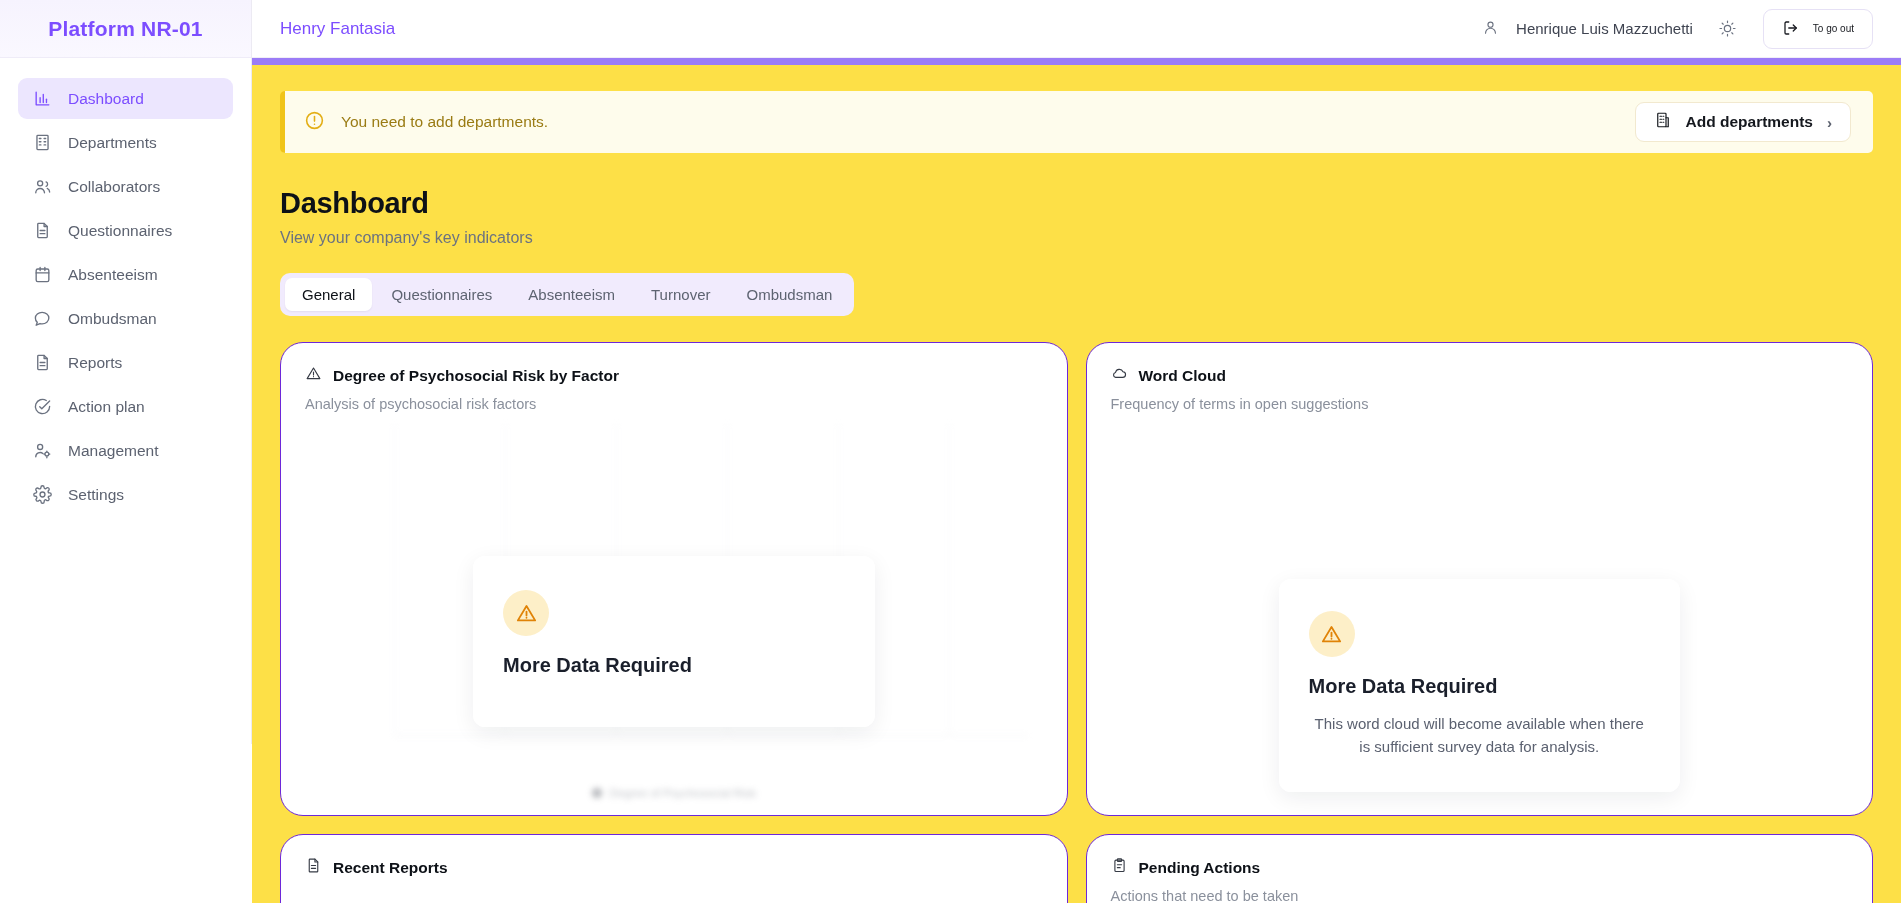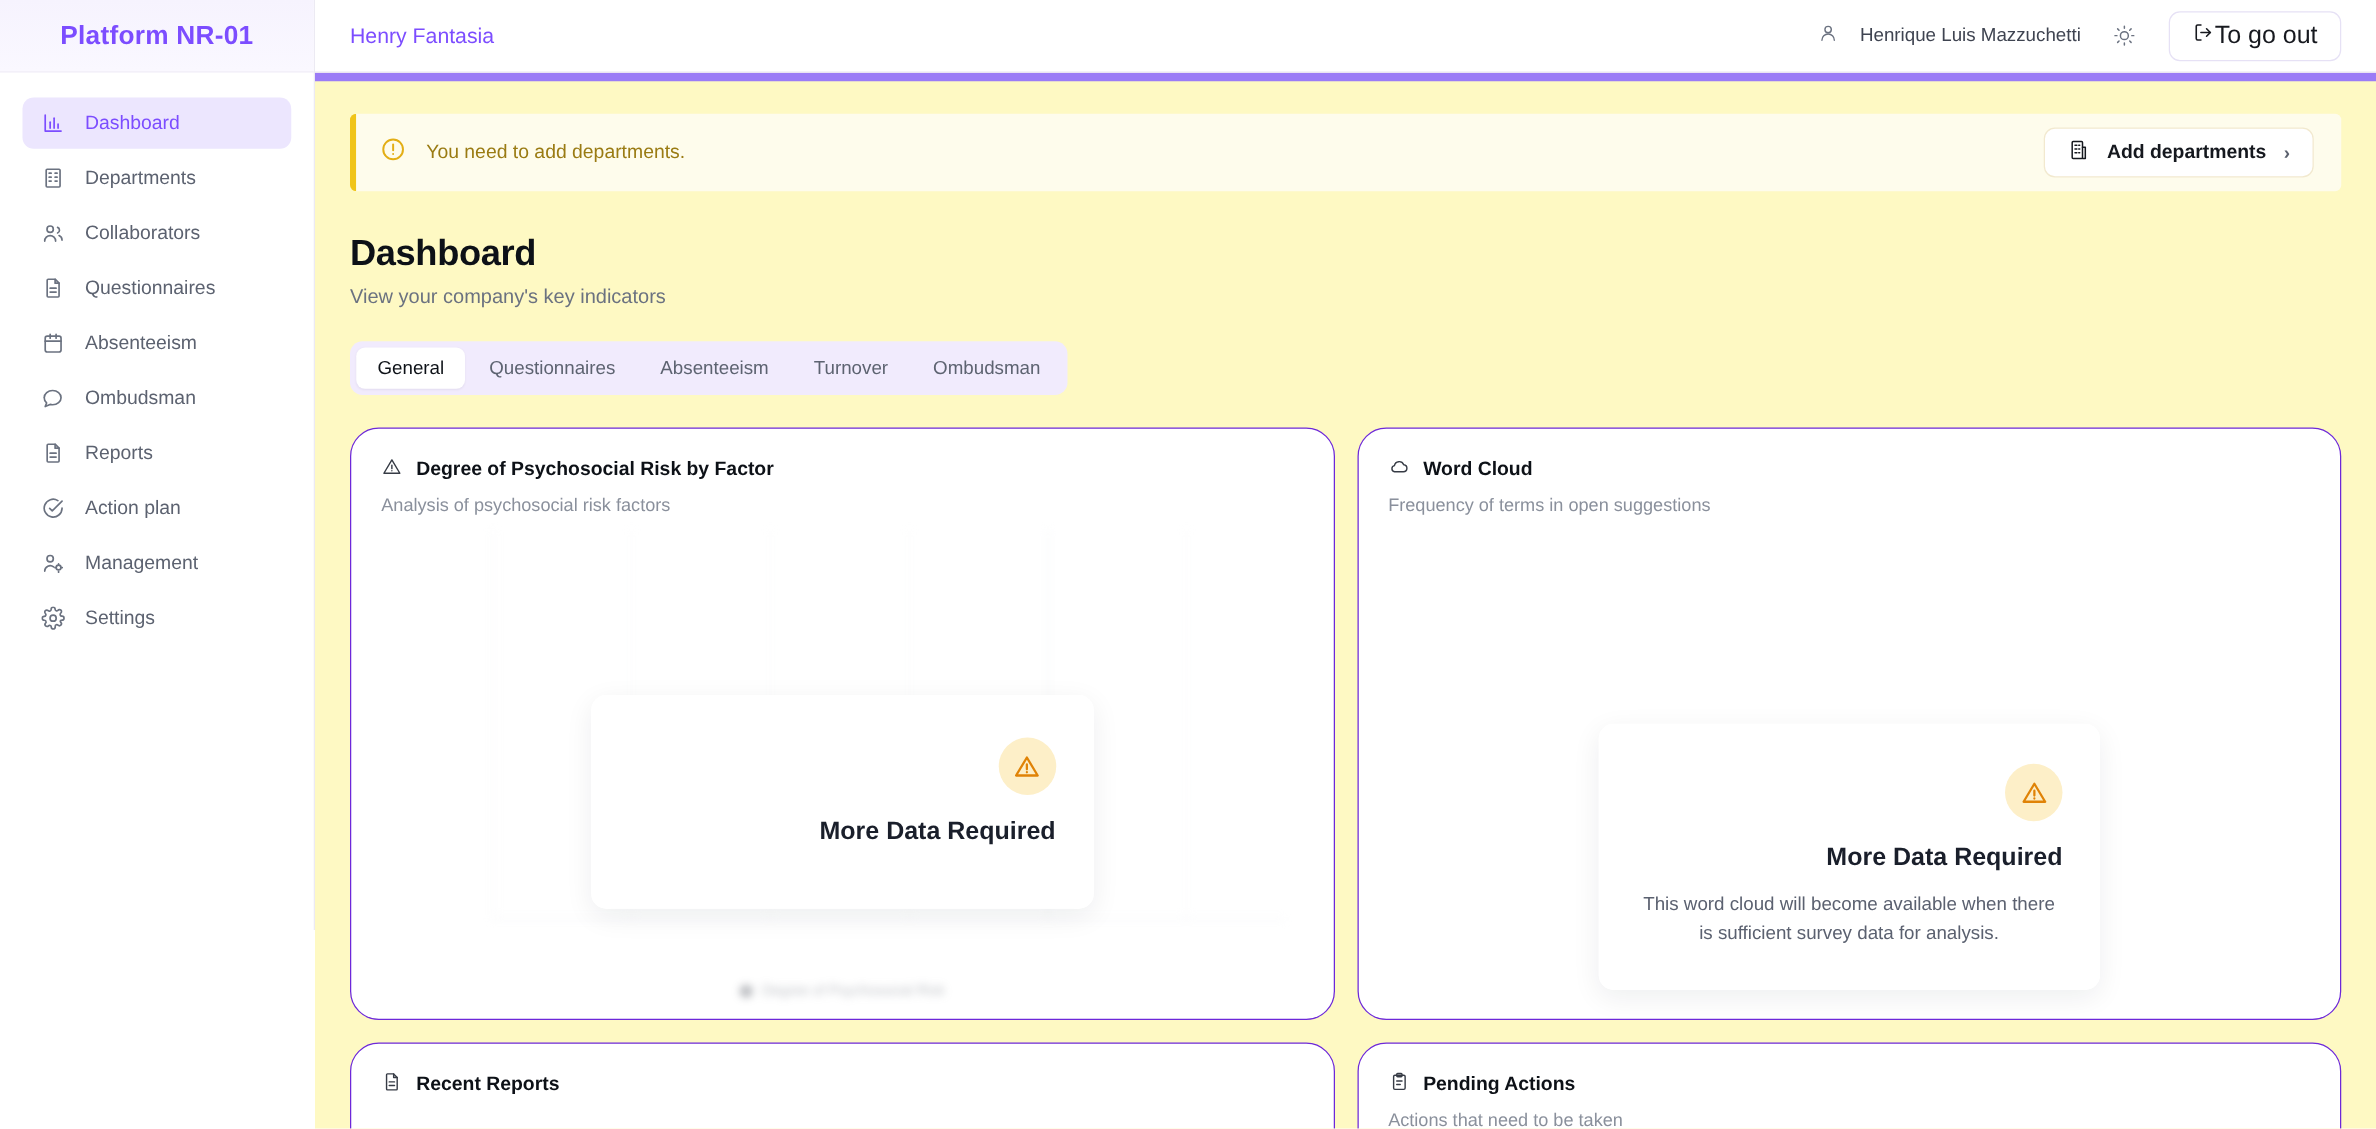--- a/index.html
+++ b/index.html
@@ -32,35 +32,35 @@
     height: 41px; padding: 0 14px; border-radius: 9px;
     color: #5c6270; font-size: 15.5px; cursor: pointer;
   }
   .nav-item .ico { width: 20px; height: 20px; display: flex; align-items: center; justify-content: center; flex: 0 0 20px; }
   .nav-item .ico svg { width: 19px; height: 19px; stroke: #6b7280; stroke-width: 1.7; fill: none;
      stroke-linecap: round; stroke-linejoin: round; }
   .nav-item.active { background: #ece6fe; color: #7c4dff; font-weight: normal; }
   .nav-item.active .ico svg { stroke: #7c4dff; }
 
   
-  .main { flex: 1; height: 903px; display: flex; flex-direction: column; background: #fef9c3; overflow: hidden; }
+  .main { flex: 1; height: 903px; display: flex; flex-direction: column; background: #fde047; overflow: hidden; }
   .topbar {
     height: 58px; background: #ffffff; border-bottom: 1px solid #f0eef6;
     display: flex; align-items: center; padding: 0 28px; position: relative;
   }
   .company-name { font-size: 17px; color: #7c4dff; font-weight: normal; }
   .topbar-right { margin-left: auto; display: flex; align-items: center; gap: 22px; }
   .user-chip { display: flex; align-items: center; gap: 17px; color: #3f4451; font-size: 15px; cursor: pointer; }
   .user-chip svg { width: 17px; height: 17px; stroke: #6b7280; stroke-width: 1.6; fill: none; stroke-linecap: round; stroke-linejoin: round; }
   .theme-btn { width: 26px; height: 26px; display:flex; align-items:center; justify-content:center; cursor:pointer; }
   .theme-btn svg { width: 19px; height: 19px; stroke: #6b7280; stroke-width: 1.5; fill: none; stroke-linecap: round; }
   .logout-btn {
-    display: flex; align-items: center; 
+    display: flex; align-items: center; gap: 13px;
     border: 1px solid #e6e1f5; border-radius: 9px; background: #fff;
-    height: 40px; padding: 0 18px; font-size: 20px; color: #17191f; cursor: pointer; font-weight: 500;
+    height: 40px; padding: 0 18px; font-size: 10px; color: #17191f; cursor: pointer; font-weight: 500;
   }
   .logout-btn svg { width: 18px; height: 18px; stroke: #17191f; stroke-width: 1.7; fill: none; stroke-linecap: round; stroke-linejoin: round; }
   .accent-bar { height: 7px; background: #9b7cf6; width: 100%; }
 
   .scroll { flex: 1; overflow: hidden; padding: 0; }
 
   
   .alert {
     margin: 26px 28px 0 28px;
     background: #fefcec; border-left: 5px solid #f0c419; border-radius: 5px;
@@ -113,21 +113,21 @@
     justify-content: center; gap: 8px; }
   .ghost-dot { width: 10px; height: 10px; border-radius: 50%; background: #666a73; }
   .ghost-legend-text { font-size: 11.5px; color: #7d828c; }
   .ghost-nodata { position: absolute; inset: 0; display: flex; align-items: center; justify-content: center;
     font-size: 13px; color: #b8bcc4; }
 
   
   .overlay {
     position: absolute; background: rgba(255,255,255,.97);
     border-radius: 12px; box-shadow: 0 6px 22px rgba(16,24,40,.07);
-    display: flex; flex-direction: column; align-items: flex-end; text-align: center;
+    display: flex; flex-direction: column; align-items: flex-start; text-align: center;
   }
   .ov-a { left: 192px; right: 192px; top: 213px; padding: 34px 30px 36px 30px; }
   .ov-b { left: 192px; right: 192px; top: 236px; padding: 32px 30px 34px 30px; }
   .ov-icon {
     width: 46px; height: 46px; border-radius: 50%; background: #fdefc8;
     display: flex; align-items: center; justify-content: center; margin-bottom: 18px;
   }
   .ov-icon svg { width: 23px; height: 23px; stroke: #e08307; stroke-width: 1.9; fill: none; stroke-linecap: round; stroke-linejoin: round; }
   .ov-title { font-size: 20px; font-weight: bold; color: #1a1f2b; margin-bottom: 14px; }
   .ov-desc { font-size: 15px; color: #5b6170; line-height: 1.54; max-width: 380px; }

